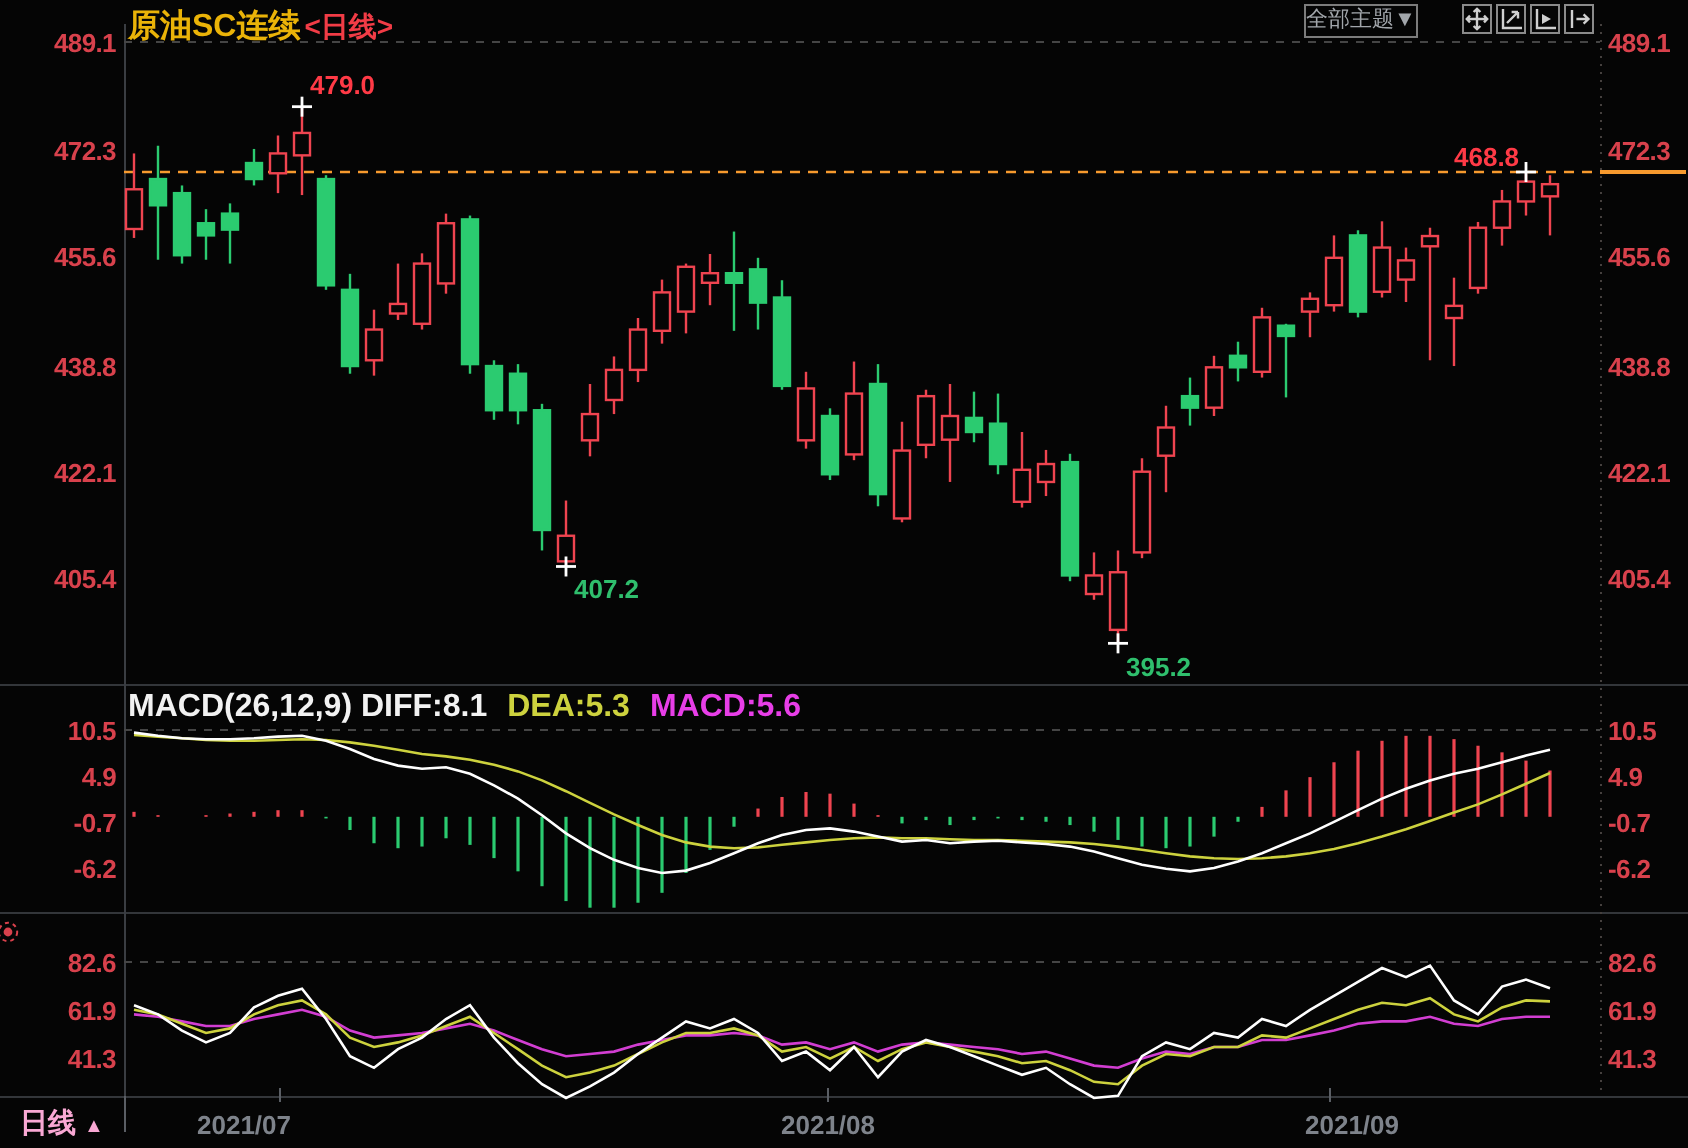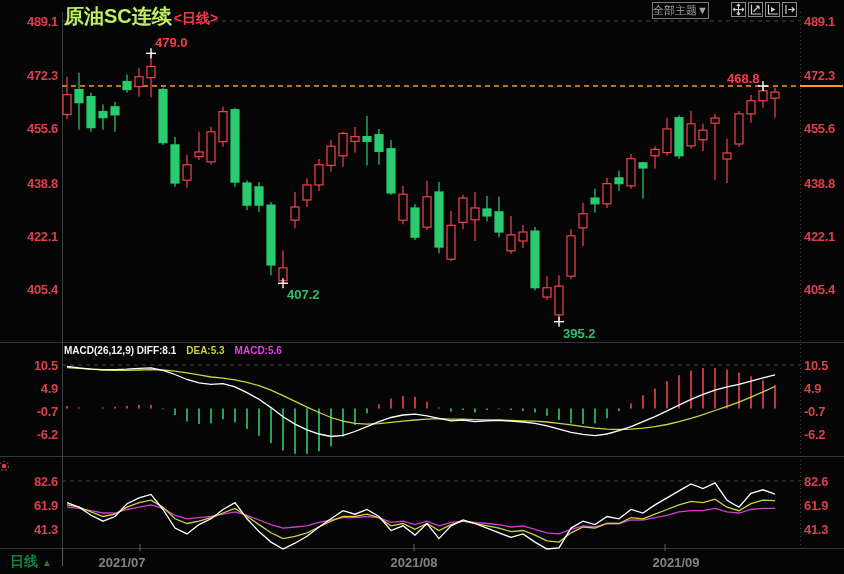--- a/index.html
+++ b/index.html
@@ -4,33 +4,33 @@
 <style>
   html,body{margin:0;padding:0;background:#000;}
   #app{position:relative;width:844px;height:574px;background:#050505;overflow:hidden;
        font-family:"Liberation Sans",sans-serif;}
   #cv{position:absolute;left:0;top:0;}
   .txt{position:absolute;white-space:nowrap;}
   .axl{position:absolute;left:0;width:58px;text-align:right;color:#d8414c;
        font-size:13px;font-weight:700;letter-spacing:-0.3px;}
   .axr{position:absolute;left:804px;width:40px;text-align:left;color:#d8414c;
        font-size:13px;font-weight:700;letter-spacing:-0.3px;}
-  .title-main{color:#bef264;font-size:20px;font-weight:700;}
+  .title-main{color:#eab308;font-size:16px;font-weight:700;}
   .title-period{color:#f23c46;font-size:14px;font-weight:700;margin-left:2px;}
   .theme-btn{position:absolute;left:652px;top:2px;border:1px solid #7c7c7c;color:#a2a6ab;
        font-size:11px;padding:0 0;height:15px;line-height:15px;cursor:pointer;}
   .ibtn{position:absolute;top:2px;width:15px;height:15px;border:1px solid #8a8a8a;
        box-sizing:border-box;display:flex;align-items:center;justify-content:center;cursor:pointer;}
   .ibtn svg{stroke:#cfcfcf;fill:none;stroke-width:1.2;}
-  .hdr{position:absolute;left:64px;font-size:10px;font-weight:700;color:#f2f2f2;}
+  .hdr{position:absolute;left:64px;font-size:16px;font-weight:700;color:#f2f2f2;}
   .hdr .c-dea{color:#cdd23e;margin-left:10px;}
   .hdr .c-macd{color:#e83ee8;margin-left:10px;}
   .annot{position:absolute;font-size:13px;font-weight:700;}
   .date-lbl{position:absolute;top:555px;width:70px;text-align:center;color:#7e838b;font-size:13px;font-weight:700;}
-  .tab{position:absolute;left:10px;top:553px;color:#15803d;font-size:14px;font-weight:700;cursor:pointer;}
+  .tab{position:absolute;left:10px;top:553px;color:#f9a8d4;font-size:14px;font-weight:700;cursor:pointer;}
   .tab .arrow{font-size:10px;margin-left:4px;}
   .watermark{position:absolute;right:8px;top:501px;font-size:40px;color:#ccd5de;
        letter-spacing:5px;font-weight:400;opacity:0.95;}
 </style>
 </head>
 <body>
 
 <div id="app">
 
   <svg id="cv" width="844" height="574">

